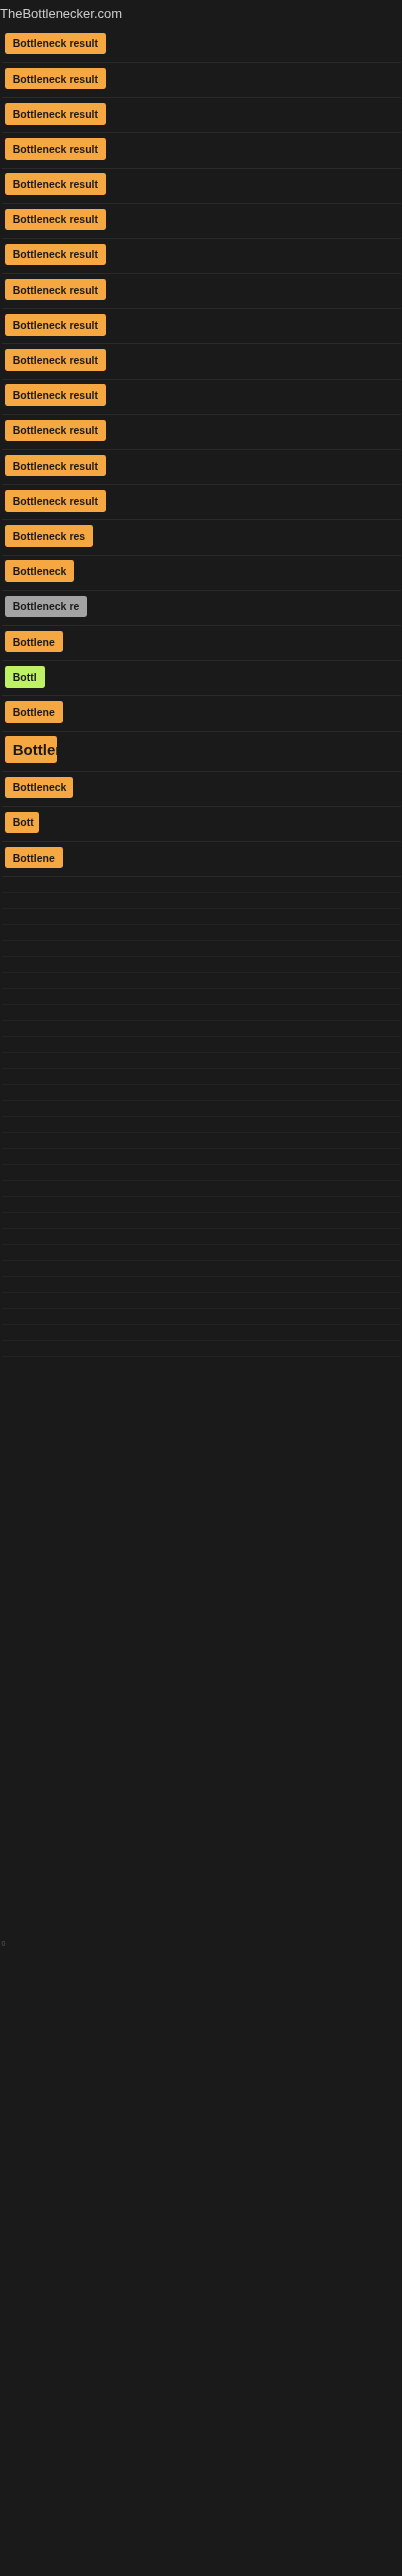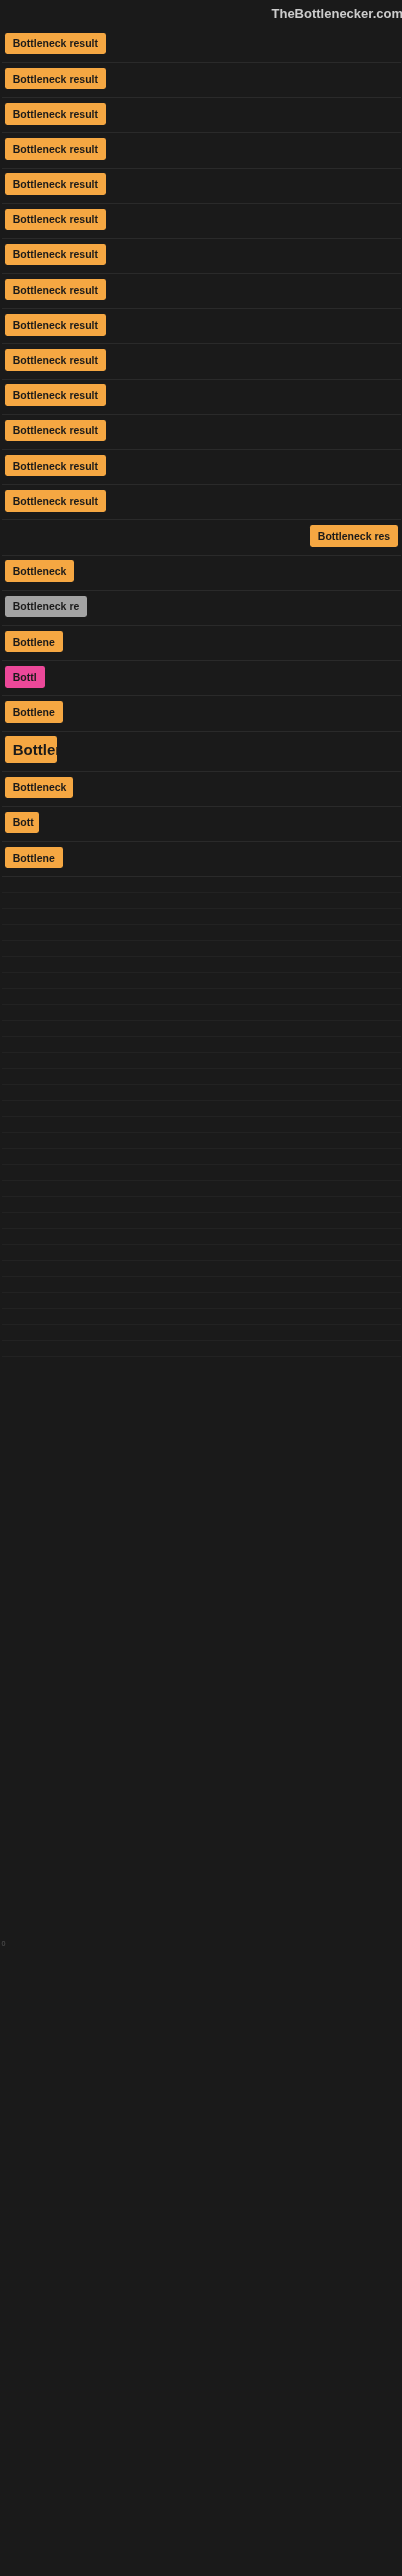--- a/index.html
+++ b/index.html
@@ -10,25 +10,25 @@
 
     body {
       width: 403px;
       min-height: 2576px;
       background-color: #1a1a1a;
       font-family: Arial, sans-serif;
       position: relative;
     }
 
     .site-title {
-      text-align: right;
+      text-align: left;
       color: #cccccc;
       font-size: 13px;
       padding: 6.4px 0 3.2px 0;
-      font-weight: bold;
+      font-weight: normal;
     }
   </style>
 </head>
 <body>
 
 <div style="position: relative; width: 403px; min-height: 2576px; background: #1a1a1a;">
 
   <div class="site-title">TheBottlenecker.com</div>
 
   <div id="bottleneck-list" style="padding: 3.2px 1.6px;">
@@ -39,25 +39,25 @@
       <div style="padding: 4.8px 3.2px; border-bottom: 0.8px solid rgb(42, 42, 42);"><div style="display: inline-block; background-color: rgb(245, 167, 66); color: rgb(26, 26, 26); font-size: 10.5px; font-weight: bold; padding: 4.8px 8px; border-radius: 2.4px; white-space: nowrap; overflow: hidden; max-width: 113px;">Bottleneck result</div></div>
       <div style="padding: 4.8px 3.2px; border-bottom: 0.8px solid rgb(42, 42, 42);"><div style="display: inline-block; background-color: rgb(245, 167, 66); color: rgb(26, 26, 26); font-size: 10.5px; font-weight: bold; padding: 4.8px 8px; border-radius: 2.4px; white-space: nowrap; overflow: hidden; max-width: 113px;">Bottleneck result</div></div>
       <div style="padding: 4.8px 3.2px; border-bottom: 0.8px solid rgb(42, 42, 42);"><div style="display: inline-block; background-color: rgb(245, 167, 66); color: rgb(26, 26, 26); font-size: 10.5px; font-weight: bold; padding: 4.8px 8px; border-radius: 2.4px; white-space: nowrap; overflow: hidden; max-width: 113px;">Bottleneck result</div></div>
       <div style="padding: 4.8px 3.2px; border-bottom: 0.8px solid rgb(42, 42, 42);"><div style="display: inline-block; background-color: rgb(245, 167, 66); color: rgb(26, 26, 26); font-size: 10.5px; font-weight: bold; padding: 4.8px 8px; border-radius: 2.4px; white-space: nowrap; overflow: hidden; max-width: 113px;">Bottleneck result</div></div>
       <div style="padding: 4.8px 3.2px; border-bottom: 0.8px solid rgb(42, 42, 42);"><div style="display: inline-block; background-color: rgb(245, 167, 66); color: rgb(26, 26, 26); font-size: 10.5px; font-weight: bold; padding: 4.8px 8px; border-radius: 2.4px; white-space: nowrap; overflow: hidden; max-width: 113px;">Bottleneck result</div></div>
       <div style="padding: 4.8px 3.2px; border-bottom: 0.8px solid rgb(42, 42, 42);"><div style="display: inline-block; background-color: rgb(245, 167, 66); color: rgb(26, 26, 26); font-size: 10.5px; font-weight: bold; padding: 4.8px 8px; border-radius: 2.4px; white-space: nowrap; overflow: hidden; max-width: 113px;">Bottleneck result</div></div>
       <div style="padding: 4.8px 3.2px; border-bottom: 0.8px solid rgb(42, 42, 42);"><div style="display: inline-block; background-color: rgb(245, 167, 66); color: rgb(26, 26, 26); font-size: 10.5px; font-weight: bold; padding: 4.8px 8px; border-radius: 2.4px; white-space: nowrap; overflow: hidden; max-width: 113px;">Bottleneck result</div></div>
       <div style="padding: 4.8px 3.2px; border-bottom: 0.8px solid rgb(42, 42, 42);"><div style="display: inline-block; background-color: rgb(245, 167, 66); color: rgb(26, 26, 26); font-size: 10.5px; font-weight: bold; padding: 4.8px 8px; border-radius: 2.4px; white-space: nowrap; overflow: hidden; max-width: 113px;">Bottleneck result</div></div>
       <div style="padding: 4.8px 3.2px; border-bottom: 0.8px solid rgb(42, 42, 42);"><div style="display: inline-block; background-color: rgb(245, 167, 66); color: rgb(26, 26, 26); font-size: 10.5px; font-weight: bold; padding: 4.8px 8px; border-radius: 2.4px; white-space: nowrap; overflow: hidden; max-width: 113px;">Bottleneck result</div></div>
       <div style="padding: 4.8px 3.2px; border-bottom: 0.8px solid rgb(42, 42, 42);"><div style="display: inline-block; background-color: rgb(245, 167, 66); color: rgb(26, 26, 26); font-size: 10.5px; font-weight: bold; padding: 4.8px 8px; border-radius: 2.4px; white-space: nowrap; overflow: hidden; max-width: 113px;">Bottleneck result</div></div>
-      <div style="padding: 4.8px 3.2px; border-bottom: 0.8px solid rgb(42, 42, 42); text-align: right;"><div style="display: inline-block; background-color: rgb(245, 167, 66); color: rgb(26, 26, 26); font-size: 10.5px; font-weight: bold; padding: 4.8px 8px; border-radius: 2.4px; white-space: nowrap; overflow: hidden; max-width: 93px;">Bottleneck res</div></div>
+      <div style="padding: 4.8px 3.2px; border-bottom: 0.8px solid rgb(42, 42, 42);"><div style="display: inline-block; background-color: rgb(245, 167, 66); color: rgb(26, 26, 26); font-size: 10.5px; font-weight: bold; padding: 4.8px 8px; border-radius: 2.4px; white-space: nowrap; overflow: hidden; max-width: 93px;">Bottleneck res</div></div>
       <div style="padding: 4.8px 3.2px; border-bottom: 0.8px solid rgb(42, 42, 42);"><div style="display: inline-block; background-color: rgb(245, 167, 66); color: rgb(26, 26, 26); font-size: 10.5px; font-weight: bold; padding: 4.8px 8px; border-radius: 2.4px; white-space: nowrap; overflow: hidden; max-width: 93px;">Bottleneck</div></div>
       <div style="padding: 4.8px 3.2px; border-bottom: 0.8px solid rgb(42, 42, 42);"><div style="display: inline-block; background-color: #a3a3a3; color: rgb(26, 26, 26); font-size: 10.5px; font-weight: bold; padding: 4.8px 8px; border-radius: 2.4px; white-space: nowrap; overflow: hidden; max-width: 89px;">Bottleneck re</div></div>
       <div style="padding: 4.8px 3.2px; border-bottom: 0.8px solid rgb(42, 42, 42);"><div style="display: inline-block; background-color: rgb(245, 167, 66); color: rgb(26, 26, 26); font-size: 10.5px; font-weight: bold; padding: 4.8px 8px; border-radius: 2.4px; white-space: nowrap; overflow: hidden; max-width: 64px;">Bottlene</div></div>
-      <div style="padding: 4.8px 3.2px; border-bottom: 0.8px solid rgb(42, 42, 42);"><div style="display: inline-block; background-color: #ec4899; color: rgb(26, 26, 26); font-size: 10.5px; font-weight: bold; padding: 4.8px 8px; border-radius: 2.4px; white-space: nowrap; overflow: hidden; max-width: 44px;">Bottl</div></div>
+      <div style="padding: 4.8px 3.2px; border-bottom: 0.8px solid rgb(42, 42, 42);"><div style="display: inline-block; background-color: #bef264; color: rgb(26, 26, 26); font-size: 10.5px; font-weight: bold; padding: 4.8px 8px; border-radius: 2.4px; white-space: nowrap; overflow: hidden; max-width: 44px;">Bottl</div></div>
       <div style="padding: 4.8px 3.2px; border-bottom: 0.8px solid rgb(42, 42, 42);"><div style="display: inline-block; background-color: rgb(245, 167, 66); color: rgb(26, 26, 26); font-size: 10.5px; font-weight: bold; padding: 4.8px 8px; border-radius: 2.4px; white-space: nowrap; overflow: hidden; max-width: 60px;">Bottlene</div></div>
       <div style="padding: 4.8px 3.2px; border-bottom: 0.8px solid rgb(42, 42, 42);"><div style="display: inline-block; background-color: rgb(245, 167, 66); color: rgb(26, 26, 26); font-size: 15px; font-weight: bold; padding: 4.8px 8px; border-radius: 2.4px; white-space: nowrap; overflow: hidden; max-width: 52px;">Bottlen</div></div>
       <div style="padding: 4.8px 3.2px; border-bottom: 0.8px solid rgb(42, 42, 42);"><div style="display: inline-block; background-color: rgb(245, 167, 66); color: rgb(26, 26, 26); font-size: 10.5px; font-weight: bold; padding: 4.8px 8px; border-radius: 2.4px; white-space: nowrap; overflow: hidden; max-width: 68px;">Bottleneck</div></div>
       <div style="padding: 4.8px 3.2px; border-bottom: 0.8px solid rgb(42, 42, 42);"><div style="display: inline-block; background-color: rgb(245, 167, 66); color: rgb(26, 26, 26); font-size: 10.5px; font-weight: bold; padding: 4.8px 8px; border-radius: 2.4px; white-space: nowrap; overflow: hidden; max-width: 34px;">Bott</div></div>
       <div style="padding: 4.8px 3.2px; border-bottom: 0.8px solid rgb(42, 42, 42);"><div style="display: inline-block; background-color: rgb(245, 167, 66); color: rgb(26, 26, 26); font-size: 10.5px; font-weight: bold; padding: 4.8px 8px; border-radius: 2.4px; white-space: nowrap; overflow: hidden; max-width: 58px;">Bottlene</div></div>
       <div style="height: 16px; border-bottom: 0.8px solid rgb(34, 34, 34);"></div>
       <div style="height: 16px; border-bottom: 0.8px solid rgb(34, 34, 34);"></div>
       <div style="height: 16px; border-bottom: 0.8px solid rgb(34, 34, 34);"></div>
       <div style="height: 16px; border-bottom: 0.8px solid rgb(34, 34, 34);"></div>
       <div style="height: 16px; border-bottom: 0.8px solid rgb(34, 34, 34);"></div>

